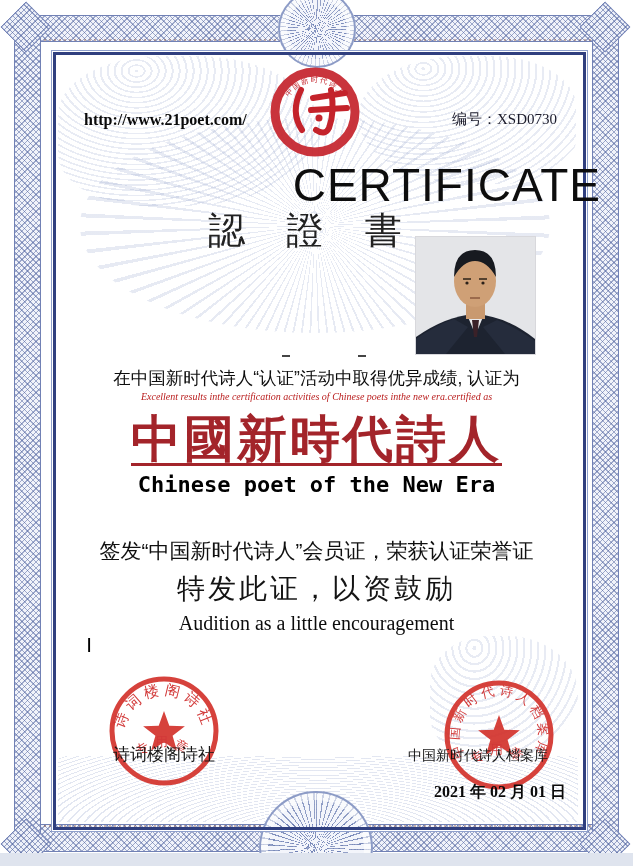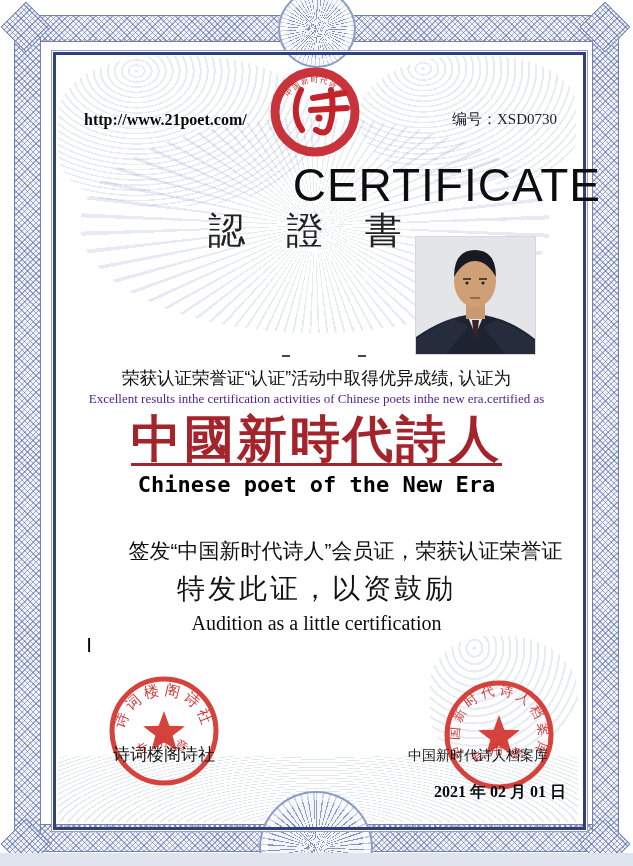--- a/index.html
+++ b/index.html
@@ -43,25 +43,25 @@
   .org{left:84px;top:90px;font-weight:bold;font-size:15px;letter-spacing:.5px;color:#0a0a0a;}
   .url{left:84px;top:111px;font-family:"Liberation Serif",serif;font-weight:bold;font-size:16px;color:#0a0a0a;}
   .serial{left:452px;top:110px;font-family:"Liberation Serif",serif;font-size:15px;color:#1a1a2a;}
   .title-en{left:81px;top:158px;width:520px;font-size:46px;font-weight:500;letter-spacing:1px;color:#0d0d0d;text-align:right;}
   .title-zh{left:33px;top:206px;width:560px;font-family:Liberation Serif, serif;font-size:37px;letter-spacing:16px;color:#222;}
   .photo{left:415px;top:236px;width:119px;height:117px;border:1px solid #d8d8dc;background:#e9e9ec;}
   .name{left:130px;top:291px;width:400px;font-family:"Liberation Serif",serif;font-size:37px;letter-spacing:5px;color:#1c1c1c;}
   .dashrow{left:282px;top:355px;width:114px;height:2px;
     background:repeating-linear-gradient(90deg,#454545 0 8px,transparent 8px 76px);}
   .line1-zh{left:53px;top:366px;width:527px;font-size:17.5px;color:#0d0d0d;}
-  .line1-en{left:53px;top:391px;width:527px;font-family:"Liberation Serif",serif;font-size:13px;color:#4c1d95;}
+  .line1-en{left:53px;top:391px;width:527px;font-family:"Liberation Serif",serif;font-size:10px;color:#b91c1c;font-style:italic;}
   .award-zh{left:53px;top:406px;width:527px;font-size:50px;font-weight:bold;letter-spacing:3px;color:#a3242a;
     text-decoration:underline;text-decoration-thickness:3px;text-underline-offset:7px;}
   .award-en{left:53px;top:472px;width:527px;font-family:"DejaVu Sans Mono",monospace;font-weight:bold;font-size:22px;color:#000000;}
-  .issue-zh{left:40px;top:537px;width:553px;font-size:21px;color:#101010;padding-left:29px;}
+  .issue-zh{left:40px;top:537px;width:553px;font-size:21px;color:#101010;}
   .final-zh{left:53px;top:570px;width:527px;font-family:"Liberation Serif",serif;font-size:28px;letter-spacing:3px;color:#141414;}
   .final-en{left:53px;top:612px;width:527px;font-family:"Liberation Serif",serif;font-size:20px;color:#0c0c0c;}
   .caret{left:87px;top:635px;font-size:15px;font-weight:bold;color:#000;}
   .seal-svg{position:absolute;z-index:4;opacity:.93;}
   .seal-label{position:absolute;z-index:5;color:#151515;}
   .seal-label.l{left:86px;top:743px;width:156px;font-size:17px;}
   .seal-label.r{left:402px;top:747px;width:152px;font-size:14px;}
   .date{left:430px;top:782px;width:140px;font-family:"Liberation Serif",serif;font-weight:bold;font-size:16px;color:#0a0a0a;}
   .bottom-strip{left:0;top:853px;width:633px;height:13px;background:#dfe4ee;z-index:2;}
   .z4{z-index:4;}
@@ -127,27 +127,27 @@
     <path d="M38,40 Q38,13 59,13 Q80,13 80,40 Q71,24 59,24 Q47,24 38,40 Z" fill="#171a20"></path>
     <line x1="47" y1="42" x2="55" y2="42" stroke="#54412f" stroke-width="2"></line>
     <line x1="63" y1="42" x2="71" y2="42" stroke="#54412f" stroke-width="2"></line>
     <circle cx="51" cy="46" r="1.6" fill="#2b2019"></circle>
     <circle cx="67" cy="46" r="1.6" fill="#2b2019"></circle>
     <line x1="54" y1="61" x2="64" y2="61" stroke="#9c6b4c" stroke-width="2"></line>
   </svg>
 
   <div class="abs dashrow z4"></div>
 
-  <div class="abs ctr line1-zh z4">荣获认证荣誉证“认证”活动中取得优异成绩, 认证为</div>
+  <div class="abs ctr line1-zh z4">在中国新时代诗人“认证”活动中取得优异成绩, 认证为</div>
   <div class="abs ctr line1-en z4">Excellent results inthe certification activities of Chinese poets inthe new era.certified as</div>
   <div class="abs ctr award-zh z4">中國新時代詩人</div>
   <div class="abs ctr award-en z4">Chinese poet of the New Era</div>
   <div class="abs ctr issue-zh z4">签发“中国新时代诗人”会员证，荣获认证荣誉证</div>
   <div class="abs ctr final-zh z4">特发此证，以资鼓励</div>
-  <div class="abs ctr final-en z4">Audition as a little certification</div>
+  <div class="abs ctr final-en z4">Audition as a little encouragement</div>
   <div class="abs caret z4">|</div>
 
   <svg class="seal-svg" style="left:98px;top:675px;" width="134" height="122" viewBox="0 0 134 122">
     <circle cx="66" cy="56" r="52" fill="none" stroke="#d3342e" stroke-width="5"></circle>
     <path d="M66,36 L71.3,50.7 L86.9,51.2 L74.6,60.8 L78.9,75.8 L66,67 L53.1,75.8 L57.4,60.8 L45.1,51.2 L60.7,50.7 Z" fill="#d3342e"></path>
     <defs>
       <path id="sealLtop" d="M 26,60 A 40,40 0 0 1 106,60"></path>
       <path id="sealLbot" d="M 40,84 A 33,33 0 0 1 92,84"></path>
     </defs>
     <text font-size="15" fill="#cf2b2b" letter-spacing="4" text-anchor="middle">

